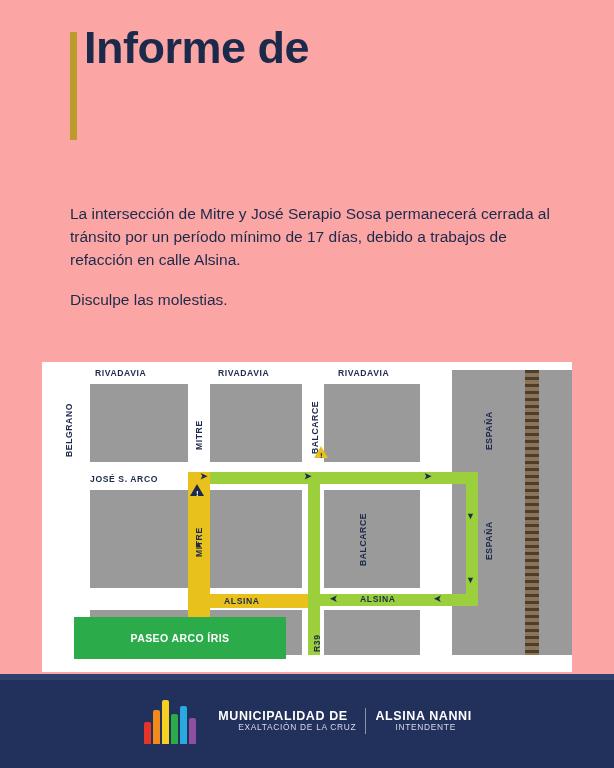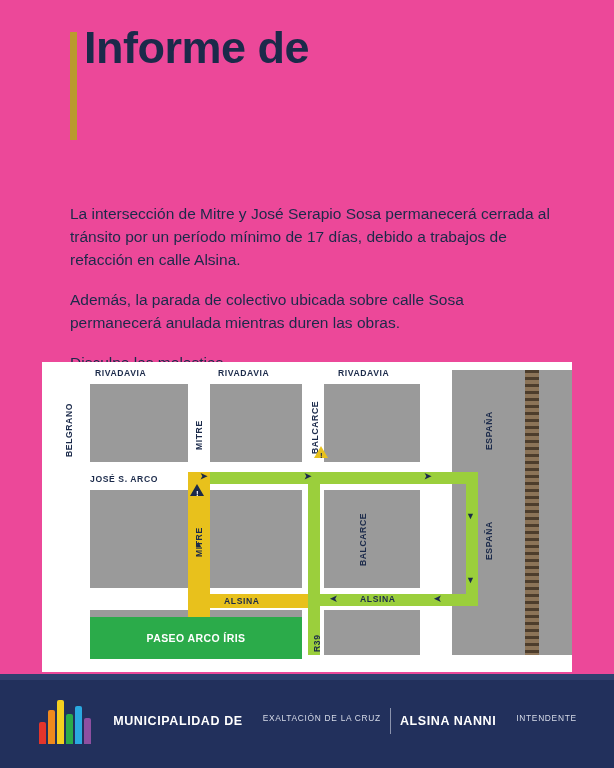--- a/index.html
+++ b/index.html
@@ -5,21 +5,21 @@
   * { box-sizing: border-box; }
   html, body { margin:0; padding:0; }
   body {
     width: 614px; height: 768px;
     background: #ffffff;
     font-family: "Liberation Sans", sans-serif;
     color: #1b2a4a;
     position: relative;
     overflow: hidden;
   }
-  .page { position:absolute; inset:0; background:#ec4899; }
+  .page { position:absolute; inset:0; background:#fca5a5; }
 
   
   .header { position:absolute; left:0; top:0; width:614px; height:176px; }
   .title-bar {
     position:absolute; left:70px; top:32px; width:7px; height:108px;
     background:#b99b2e;
   }
   .title-block { position:absolute; left:84px; top:24px; width:480px; }
   .title-line1, .title-line2 {
     font-size:45px; font-weight:bold; line-height:47px;
@@ -93,37 +93,36 @@
   }
   .logo-mark { position:relative; width:64px; height:46px; }
   .bar {
     position:absolute; bottom:0; width:7px; border-radius:2px 2px 0 0;
   }
   .footer-text { color:#ffffff; line-height:1.15; }
   .ft-row { display:flex; align-items:center; gap:9px; }
   .ft-main { font-size:12.5px; font-weight:bold; letter-spacing:0.6px; }
   .ft-sub  { font-size:8.4px; letter-spacing:0.7px; color:#d7dbe8;padding-left:20px; }
   .ft-div { width:1px; height:26px; background:#8b93ad; }
-  .ft-r { display:flex; }
+  .ft-r { display:flex; flex-direction:column; }
 </style>
 </head>
 <body>
 
 <div class="page">
 
   <div class="header">
     <div class="title-bar"></div>
     <div class="title-block">
       <div class="title-line1">Informe de</div>
     </div>
   </div>
 
   <div class="body-text">
     <p class="para">La intersección de Mitre y José Serapio Sosa permanecerá cerrada al tránsito por un período mínimo de 17 días, debido a trabajos de refacción en calle Alsina.</p>
-    <p class="para">Además, la parada de colectivo ubicada sobre calle Sosa permanecerá anulada mientras duren las obras.</p>
     <p class="para">Disculpe las molestias.</p>
   </div>
 
   <div class="map">
 
     <div class="blk" style="left:410px; top:8px; width:120px; height:285px;"></div>
 
     <div class="rail" style="left:483px; top:8px; width:14px; height:285px;">
       <div class="rail-ties"></div>
     </div>
@@ -145,21 +144,21 @@
     <div class="road-green" style="left:168px; top:110px; width:268px; height:12px;"></div>
 
     <div class="road-green" style="left:424px; top:110px; width:12px; height:125px;"></div>
 
     <div class="road-green" style="left:266px; top:232px; width:170px; height:12px;"></div>
 
     <div class="road-green" style="left:266px; top:110px; width:12px; height:134px;"></div>
 
     <div class="road-green" style="left:266px; top:244px; width:12px; height:49px;"></div>
 
-    <div class="paseo" style="left:48px; top:255px; width:212px; height:42px;">
+    <div class="paseo" style="left:32px; top:255px; width:212px; height:42px;">
       <span>PASEO ARCO ÍRIS</span>
     </div>
 
     <div class="lbl" style="left:53px; top:6px;">RIVADAVIA</div>
     <div class="lbl" style="left:176px; top:6px;">RIVADAVIA</div>
     <div class="lbl" style="left:296px; top:6px;">RIVADAVIA</div>
 
     <div class="lbl vert" style="left:22px; top:95px;">BELGRANO</div>
     <div class="lbl vert" style="left:152px; top:88px;">MITRE</div>
     <div class="lbl vert" style="left:152px; top:195px;">MITRE</div>

